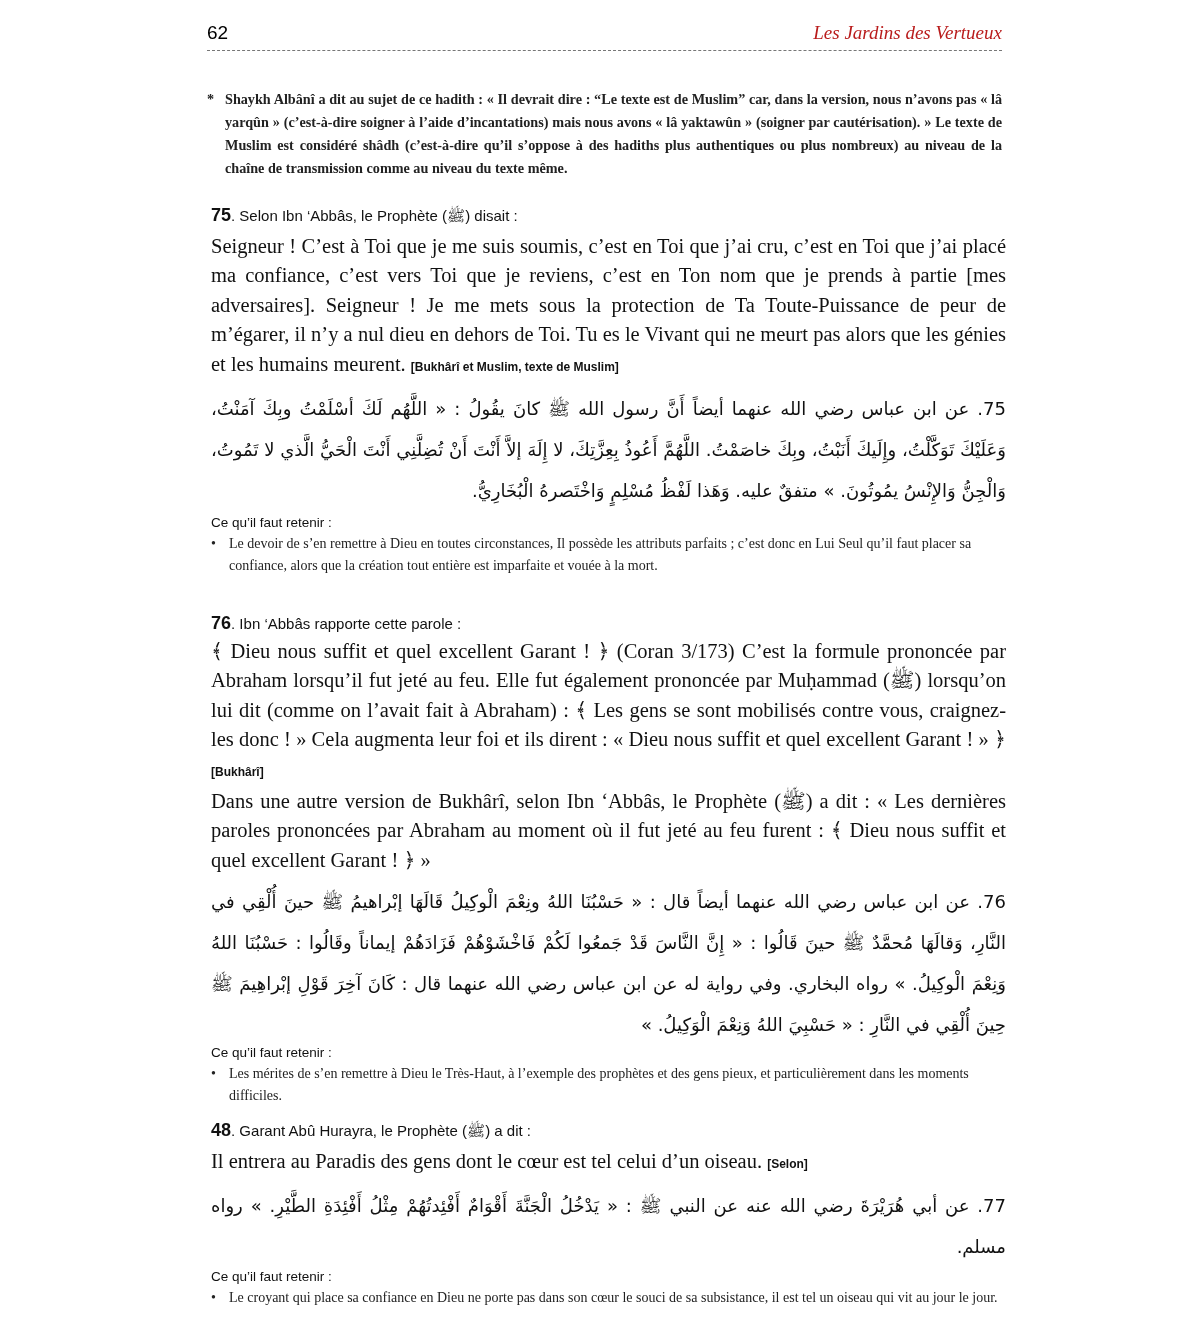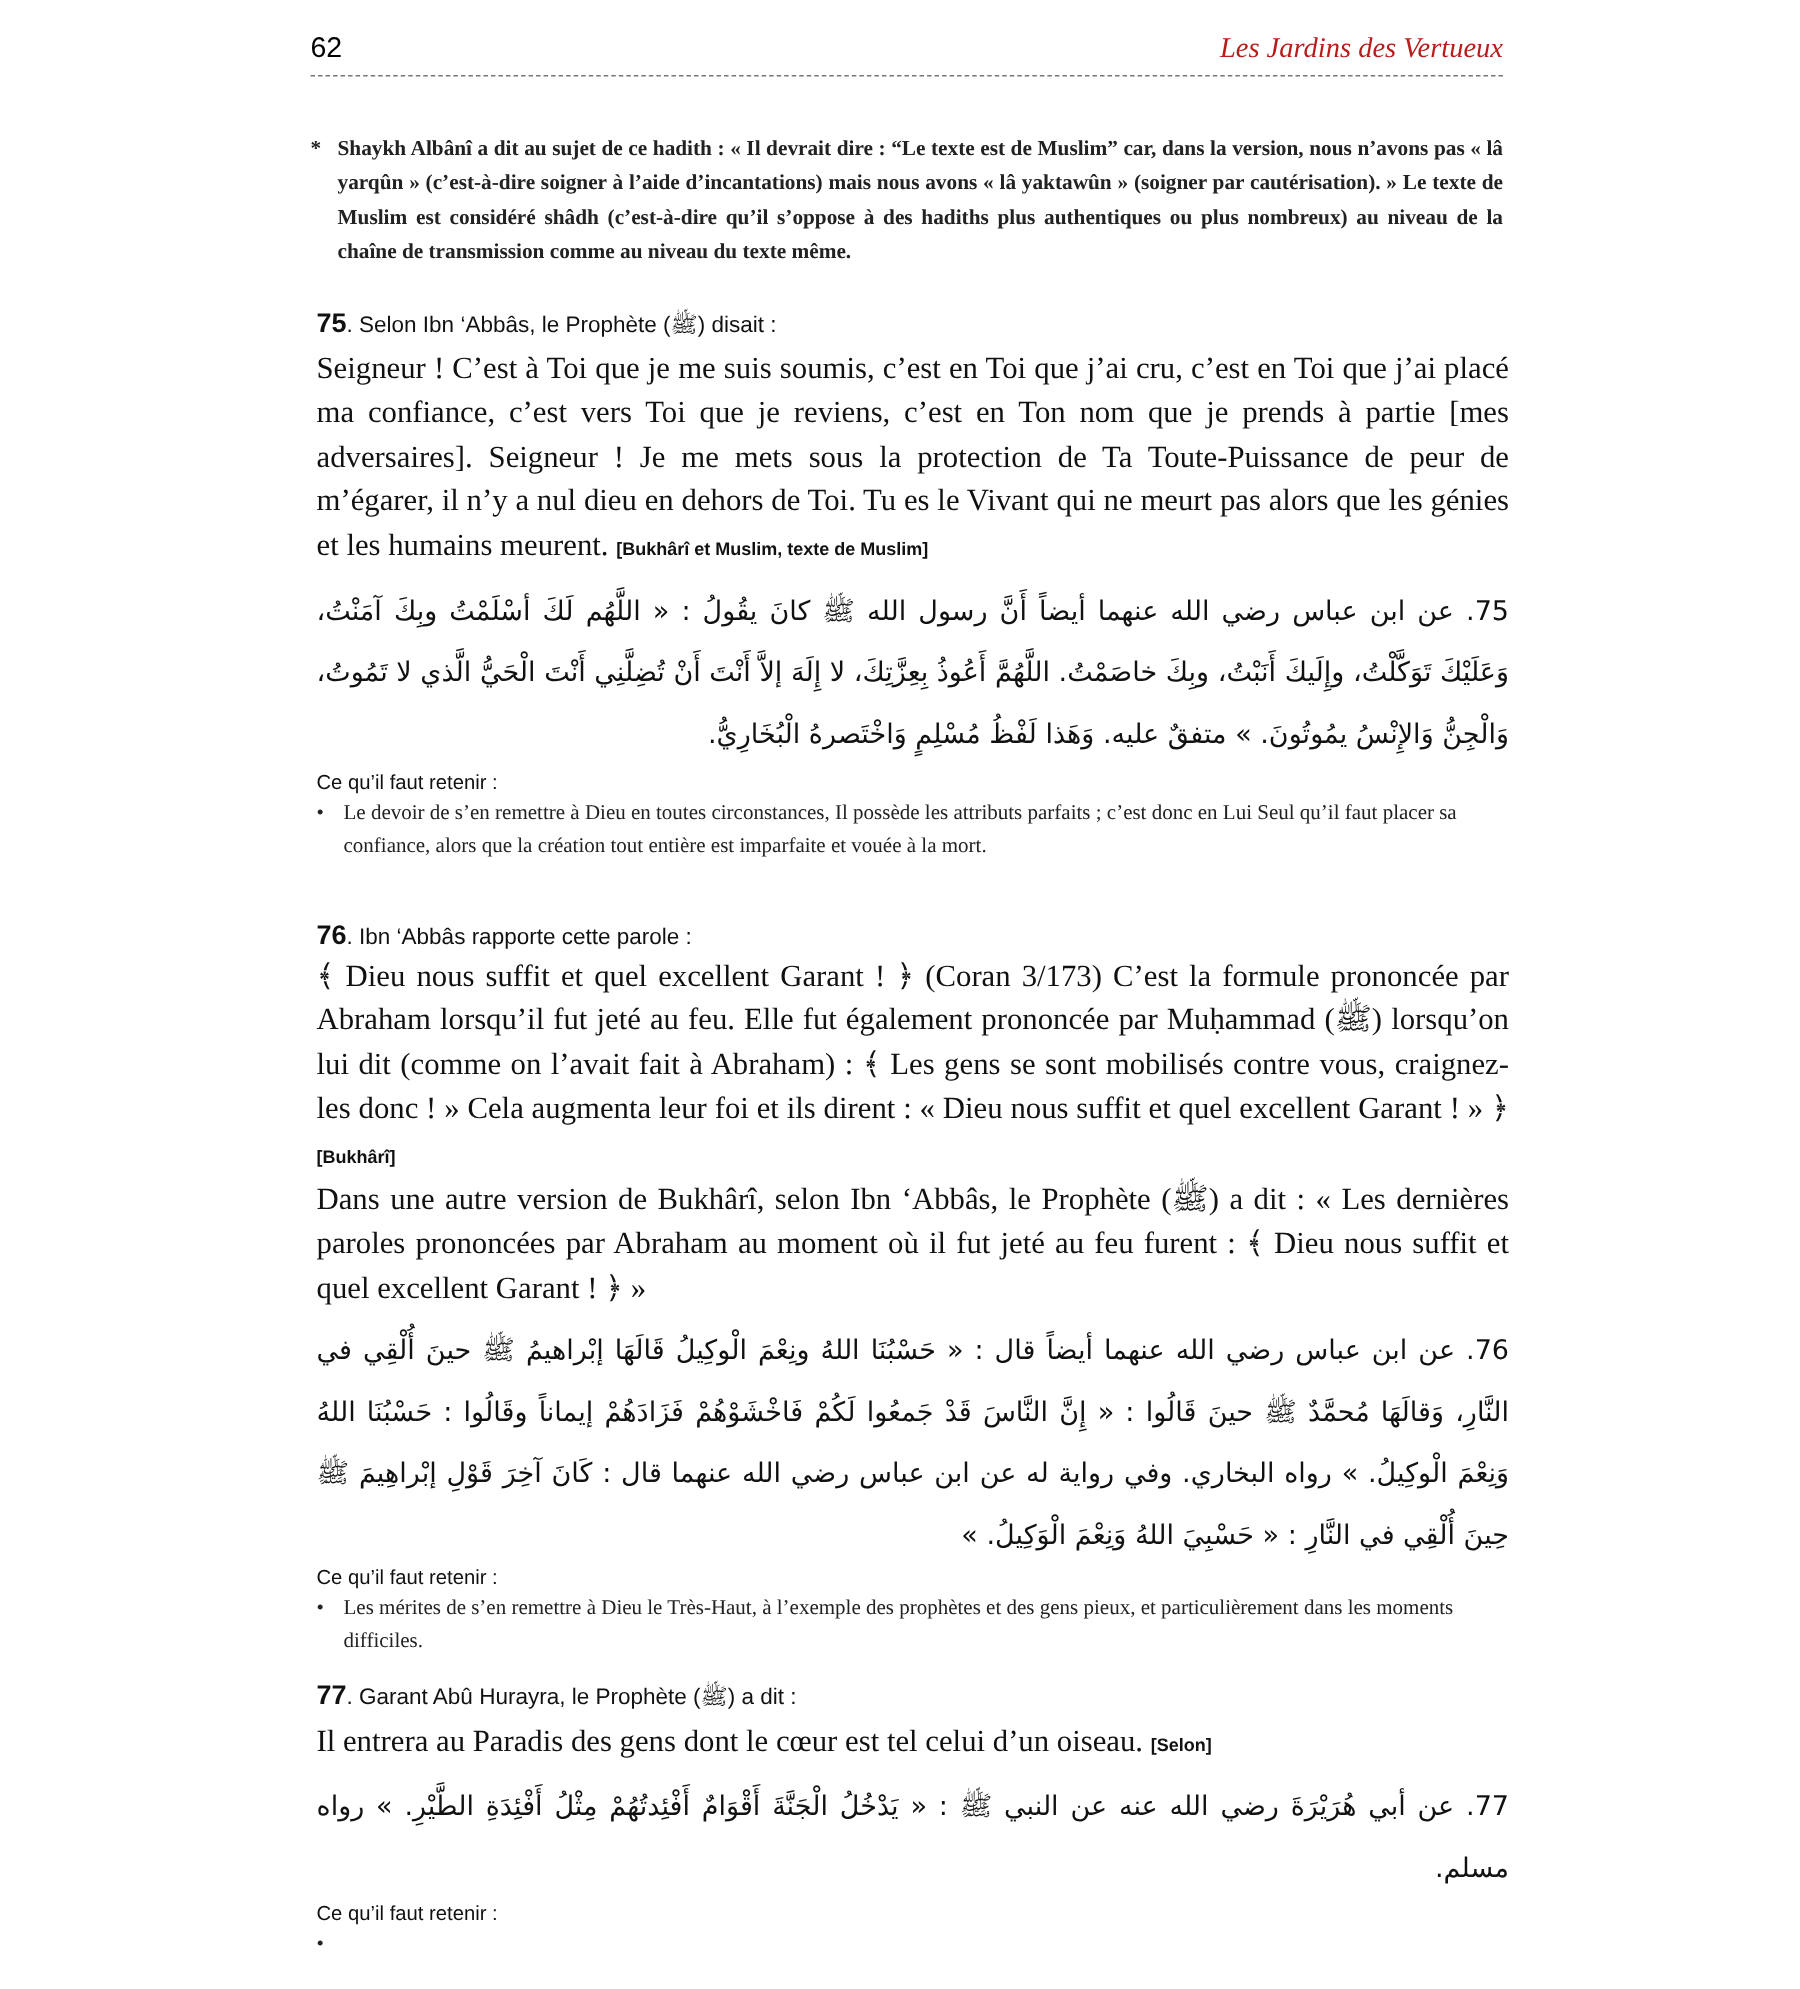--- a/index.html
+++ b/index.html
@@ -66,26 +66,27 @@
     <div class="ar" style="margin-top:6px;">76. عن ابن عباس رضي الله عنهما أيضاً قال : « حَسْبُنَا اللهُ ونِعْمَ الْوكِيلُ قَالَهَا إبْراهيمُ ﷺ حينَ أُلْقِي في النَّارِ، وَقالَهَا مُحمَّدٌ ﷺ حينَ قَالُوا : « إِنَّ النَّاسَ قَدْ جَمعُوا لَكُمْ فَاخْشَوْهُمْ فَزَادَهُمْ إيماناً وقَالُوا : حَسْبُنَا اللهُ وَنِعْمَ الْوكِيلُ. » رواه البخاري. وفي رواية له عن ابن عباس رضي الله عنهما قال : كَانَ آخِرَ قَوْلِ إبْراهِيمَ ﷺ حِينَ أُلْقِي في النَّارِ : « حَسْبِيَ اللهُ وَنِعْمَ الْوَكِيلُ. »</div>
     <div class="retain-title" style="margin-top:0px;">Ce qu’il faut retenir :</div>
     <div class="retain-item" style="margin-top:3px;">
       <span class="bullet">•</span>
       <span>Les mérites de s’en remettre à Dieu le Très-Haut, à l’exemple des prophètes et des gens pieux, et particulièrement dans les moments difficiles.</span>
     </div>
   </div>
 
   <div class="block" style="top:1120px;">
     <div class="hadith-head">
-      <span class="num">77</span><span>. Garant Abû Hurayra, le Prophète (ﷺ) a dit :</span>
+      <span class="num">48</span><span>. Garant Abû Hurayra, le Prophète (ﷺ) a dit :</span>
     </div>
     <div class="fr" style="margin-top:3px;">
       <span>Il entrera au Paradis des gens dont le cœur est tel celui d’un oiseau.</span>
       <span class="src">[Selon]</span>
     </div>
     <div class="ar" style="margin-top:6px;">77. عن أبي هُرَيْرَةَ رضي الله عنه عن النبي ﷺ : « يَدْخُلُ الْجَنَّةَ أَقْوَامٌ أَفْئِدتُهُمْ مِثْلُ أَفْئِدَةِ الطَّيْرِ. » رواه مسلم.</div>
     <div class="retain-title" style="margin-top:2px;">Ce qu’il faut retenir :</div>
     <div class="retain-item" style="margin-top:3px;">
       <span class="bullet">•</span>
+      <span>Le croyant qui place sa confiance en Dieu ne porte pas dans son cœur le souci de sa subsistance, il est tel un oiseau qui vit au jour le jour.</span>
     </div>
   </div>
 
 </div>
 
 </body></html>

